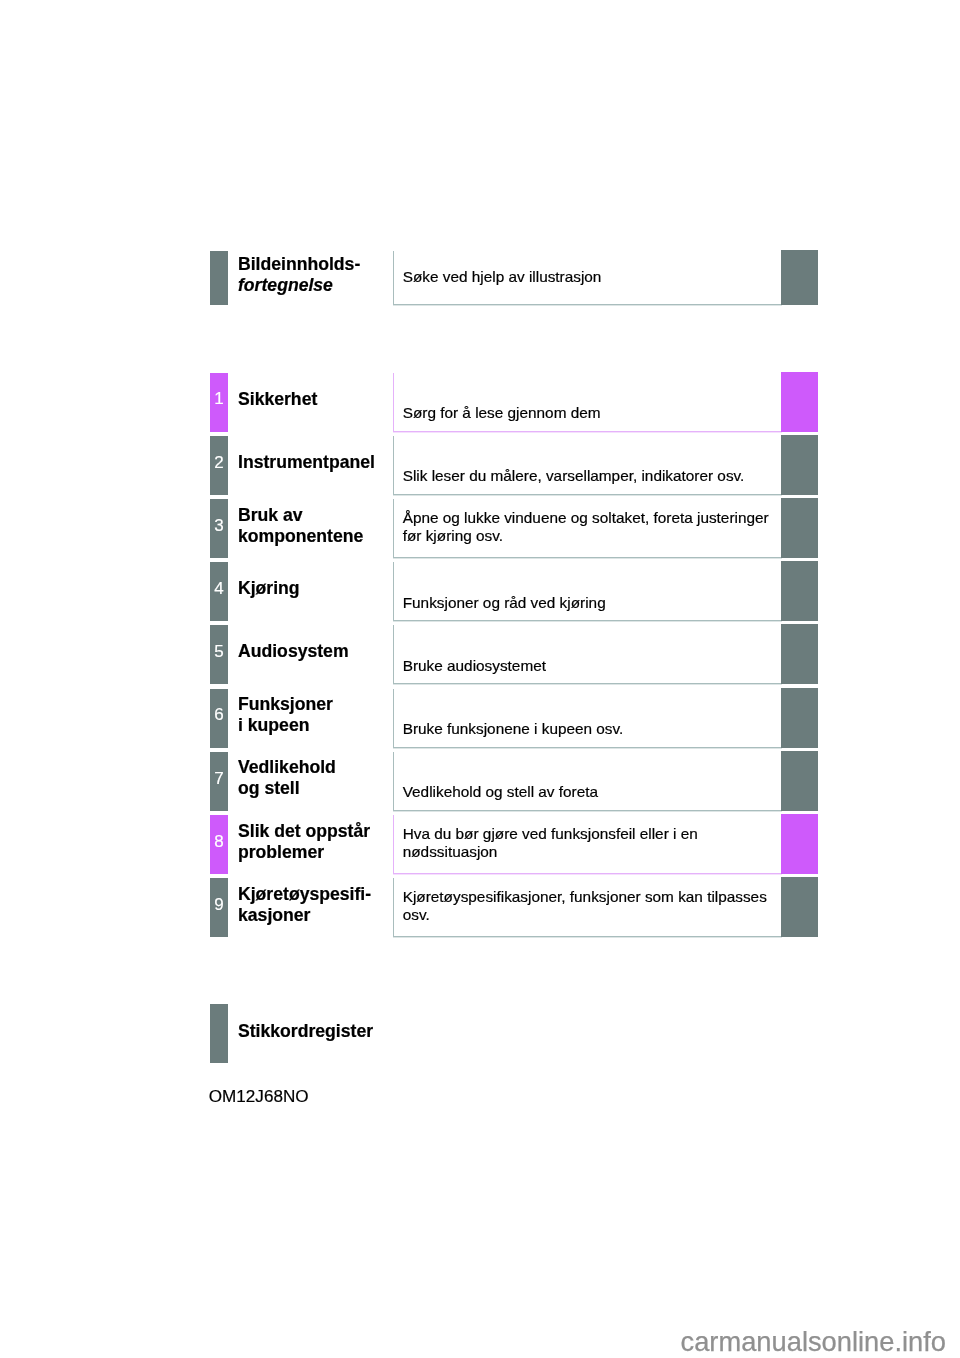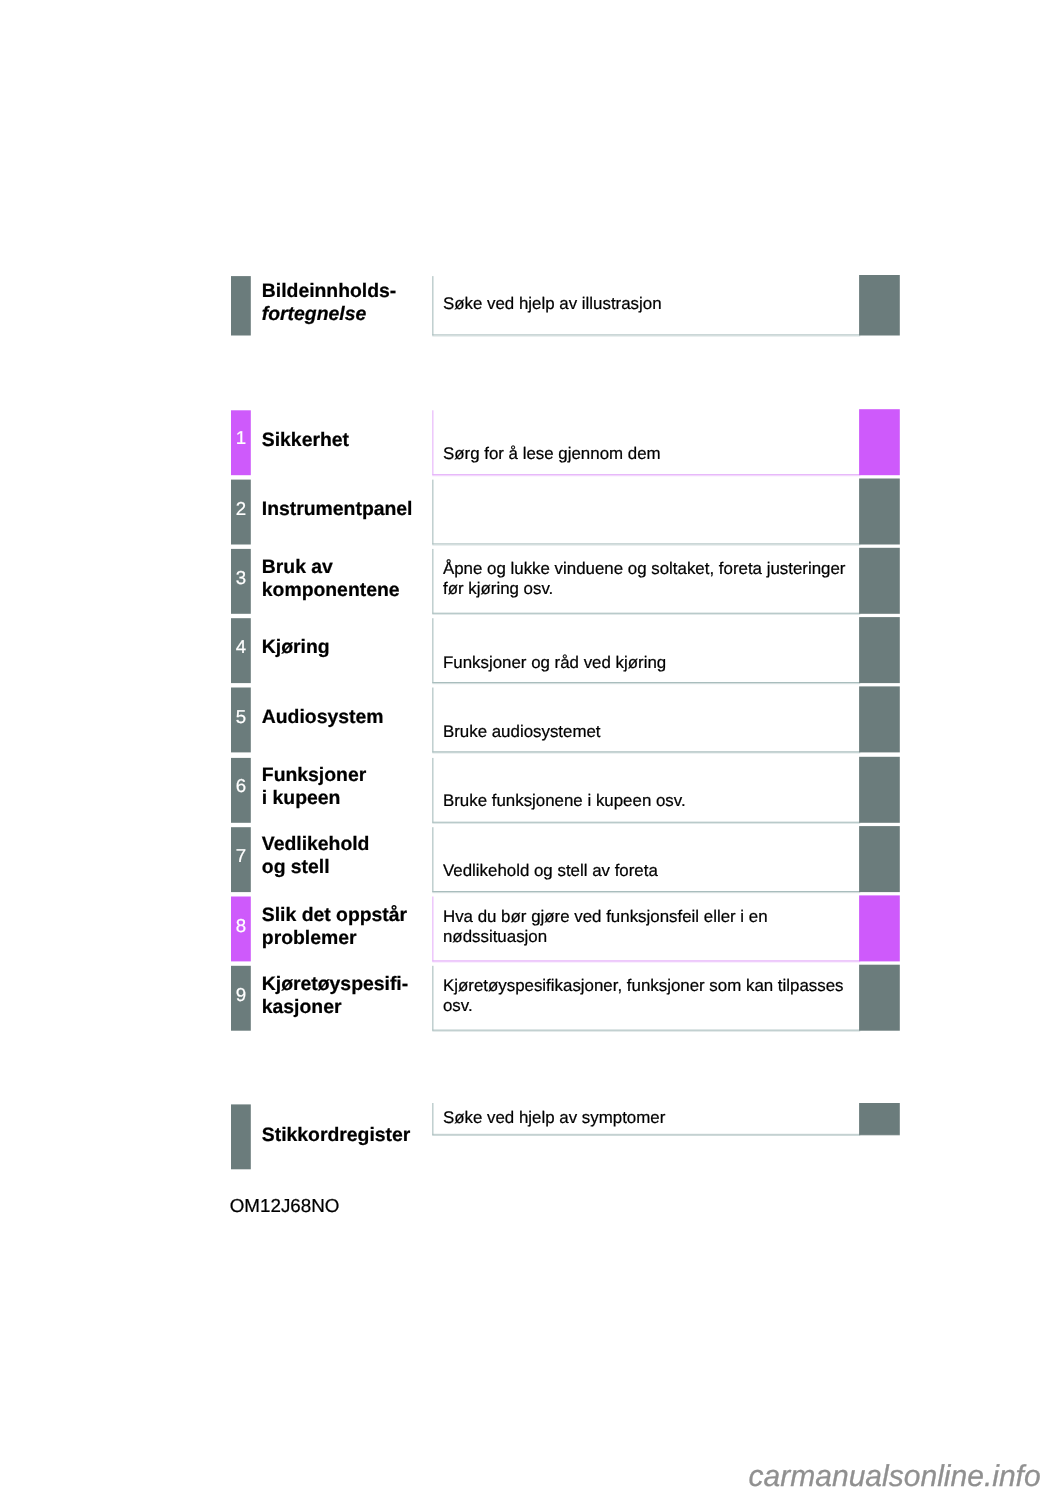--- a/index.html
+++ b/index.html
@@ -93,21 +93,20 @@
   .manual-code {
     position:absolute; left:208.8px; top:1087.8px;
     font-size:17.1px; line-height:18px; color:#000000;
     transform:translateZ(0);
     -webkit-text-stroke:0.2px #000000;
   }
   .watermark {
     position:absolute; left:680.5px; top:1325.6px;
     font-size:27.3px; line-height:31px; color:#909090;
     transform:translateZ(0);
-    font-style:italic;
     -webkit-text-stroke:0.25px #909090;
   }
 </style>
 </head>
 <body>
 
 <div id="page">
 
   <div class="row row-contents">
     <div class="tab-bar"></div>
@@ -124,20 +123,21 @@
     <div class="row-title one l0">Sikkerhet</div>
     <div class="desc-box"></div>
     <div class="desc-text one l0">Sørg for å lese gjennom dem</div>
     <div class="end-bar"></div>
   </div>
   <div class="row row-chapter c2">
     <div class="tab-bar"></div>
     <div class="tab-num">2</div>
     <div class="row-title one l0">Instrumentpanel</div>
     <div class="desc-box"></div>
+    <div class="desc-text one l0">Slik leser du målere, varsellamper, indikatorer osv.</div>
     <div class="end-bar"></div>
   </div>
   <div class="row row-chapter c3">
     <div class="tab-bar"></div>
     <div class="tab-num">3</div>
     <div class="row-title two l0">Bruk av</div>
     <div class="row-title two l1">komponentene</div>
     <div class="desc-box"></div>
     <div class="desc-text two l0">Åpne og lukke vinduene og soltaket, foreta justeringer</div>
     <div class="desc-text two l1">før kjøring osv.</div>
@@ -195,21 +195,16 @@
     <div class="desc-box"></div>
     <div class="desc-text two l0">Kjøretøyspesifikasjoner, funksjoner som kan tilpasses</div>
     <div class="desc-text two l1">osv.</div>
     <div class="end-bar"></div>
   </div>
 
   <div class="row row-index-title">
     <div class="tab-bar"></div>
     <div class="row-title l0">Stikkordregister</div>
   </div>
-  <div class="row row-index-entry e1">
-    <div class="desc-box"></div>
-    <div class="desc-text l0">Søke ved hjelp av symptomer</div>
-    <div class="end-bar"></div>
-  </div>
 
   <div class="manual-code">OM12J68NO</div>
   <div class="watermark">carmanualsonline.info</div>
 </div>
 
 </body></html>

